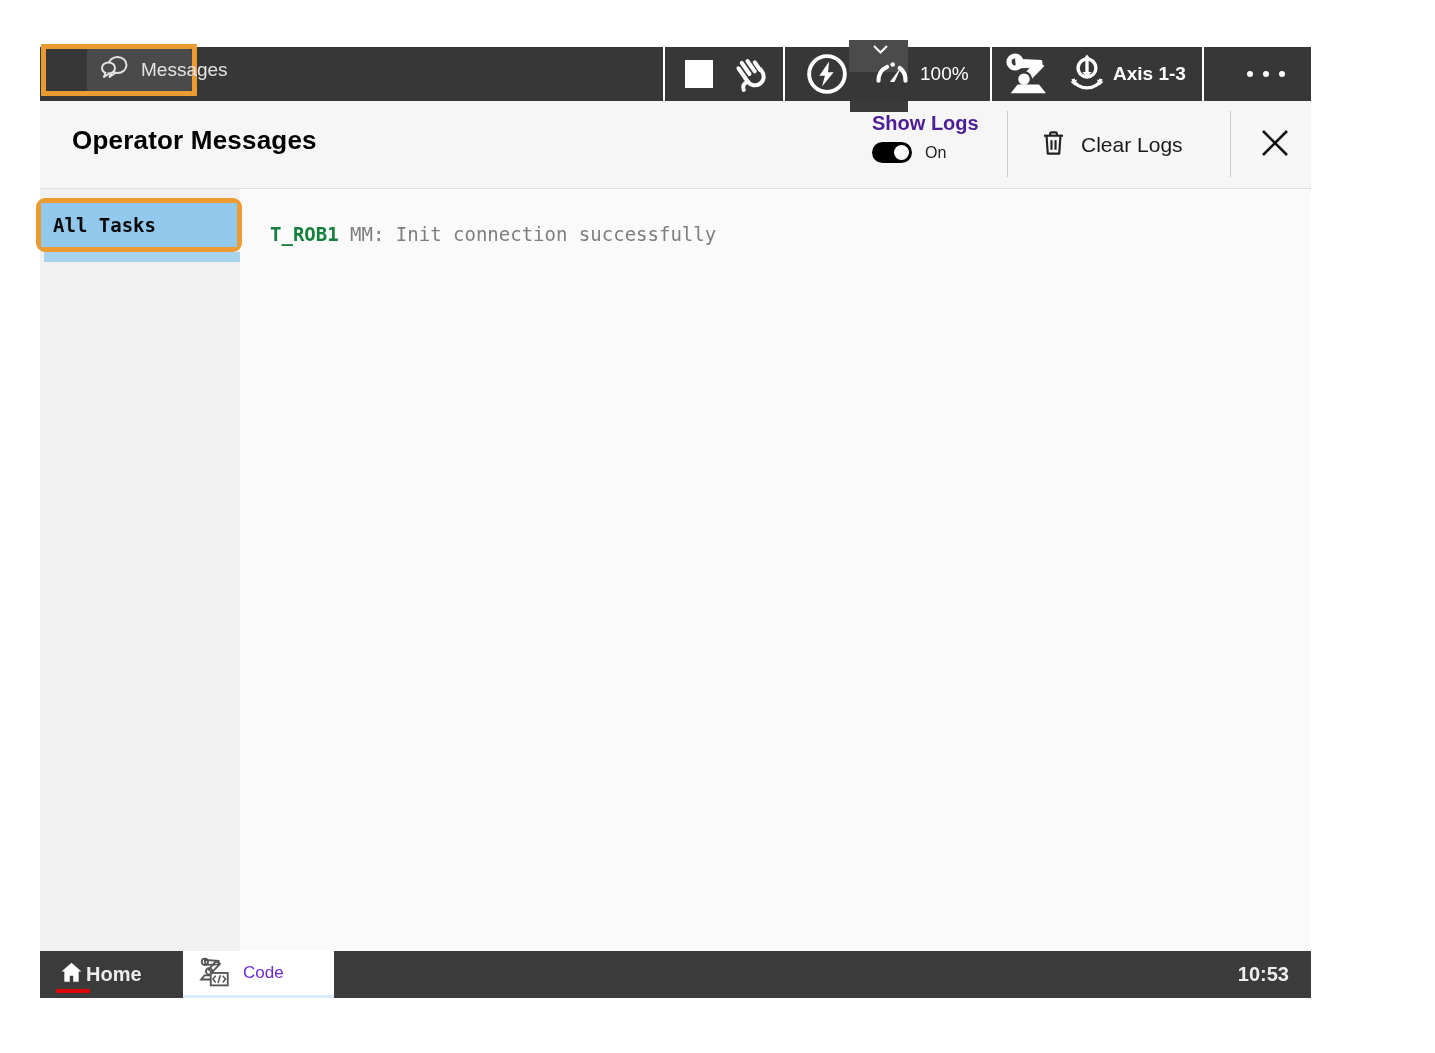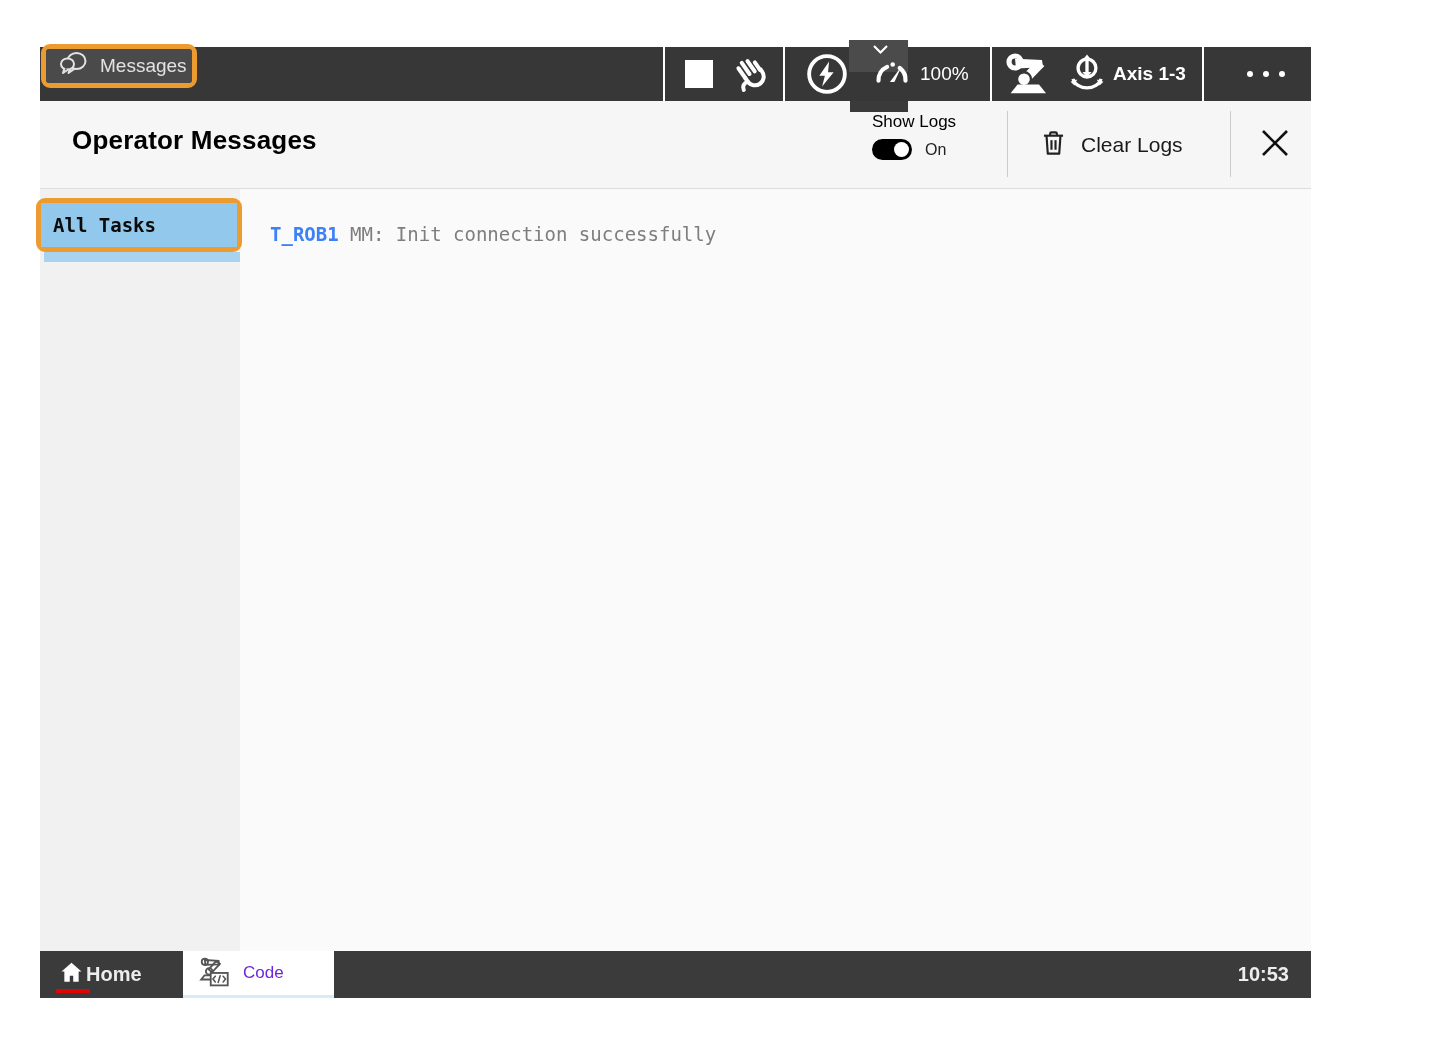--- a/index.html
+++ b/index.html
@@ -4,22 +4,22 @@
 <style>
   * { margin:0; padding:0; box-sizing:border-box; }
   html,body { width:1435px; height:1053px; background:#fff; font-family:"Liberation Sans", sans-serif; }
   .app { position:absolute; left:40px; top:47px; width:1271px; height:951px; }
 
   
   .toolbar { position:absolute; left:0; top:0; width:100%; height:54px; background:#373737; }
   .tb-item { position:absolute; top:0; height:54px; display:flex; align-items:center; }
   .tb-sep { position:absolute; top:0; width:2px; height:54px; background:#fff; }
 
-  .messages-anno { position:absolute; left:1px; top:-3px; width:156px; height:44px;
-                   border:5px solid #EC9B31; border-radius:9px; z-index:6; }
+  .messages-anno { position:absolute; left:1px; top:-3px; width:156px; height:52px;
+                   border:5px solid #EC9B31; border-radius:1px; z-index:6;padding-left:41px; }
   .messages-btn { width:100%; height:100%; background:#4a4a4a; display:flex; align-items:center;
                   gap:10px; padding-left:12px; border-radius:3px; }
   .messages-btn .lbl { color:#e3e3e3; font-size:19px; }
 
   .eventlog-btn { left:168px; gap:11px; }
   .eventlog-btn .lbl { color:#d4d4d4; font-size:19px; }
 
   .stop-sq { position:absolute; left:645px; top:13px; width:28px; height:28px; background:#fff; }
   .hand-ic { position:absolute; left:688px; top:6px; }
   .motors-ic { position:absolute; left:766px; top:6px; }
@@ -33,42 +33,42 @@
 
   .robot-ic { position:absolute; left:963px; top:3px; }
   .axis-ic { position:absolute; left:1025px; top:6px; }
   .axis-txt { position:absolute; left:1073px; top:0; height:54px; line-height:54px; color:#fff; font-size:19px; font-weight:bold; }
   .more-btn { position:absolute; left:1196px; top:0; width:60px; height:54px; display:flex; align-items:center; justify-content:center; }
 
   
   .header { position:absolute; left:0; top:54px; width:100%; height:88px; background:#f6f6f6; border-bottom:1px solid #ddd; }
   .title { position:absolute; left:32px; top:24px; font-size:26px; font-weight:bold; color:#000000; letter-spacing:0.2px; }
   .showlogs { position:absolute; left:832px; top:11px; }
-  .showlogs .cap { font-size:17px; font-weight:normal; color:#000000; }
+  .showlogs .cap { font-size:20px; font-weight:bold; color:#4c1d95; }
   .toggle-row { margin-top:7px; display:flex; align-items:center; gap:13px; }
   .toggle { width:40px; height:21px; background:#000; border-radius:11px; position:relative; }
   .toggle .knob { position:absolute; right:3px; top:3px; width:15px; height:15px; background:#fff; border-radius:50%; }
   .toggle-state { font-size:16px; color:#222; }
   .vdiv { position:absolute; top:10px; width:1px; height:66px; background:#ccc; }
   .clearlogs { position:absolute; left:1000px; top:0; height:88px; display:flex; align-items:center; gap:14px; }
   .clearlogs .lbl { font-size:21px; color:#1a1a1a; }
   .close-btn { position:absolute; left:1198px; top:0; width:73px; height:88px; display:flex; align-items:center; justify-content:center; }
 
   
   .body { position:absolute; left:0; top:142px; width:100%; height:762px; background:#fafafa; }
   .sidebar { position:absolute; left:0; top:0; width:200px; height:100%; background:#f1f1f1; }
   .alltasks-anno { position:absolute; left:-4px; top:9px; width:206px; height:54px;
                    border:5px solid #EC9B31; border-radius:9px; z-index:4; }
   .alltasks-item { width:100%; height:100%; background:#92c8eb; display:flex; align-items:center; }
   .alltasks-item .lbl { font-family:"DejaVu Sans Mono", monospace; font-weight:bold; font-size:19px;
                         color:#0a0a0a; padding-left:12px; }
   .alltasks-strip { position:absolute; left:4px; top:63px; width:196px; height:10px; background:#a7d3ef; }
   .content { position:absolute; left:200px; top:0; width:1071px; height:100%; }
   .msg-row { position:absolute; left:30px; top:34px; font-family:"DejaVu Sans Mono", monospace; font-size:19px; white-space:pre; }
-  .msg-task { color:#3b82f6; font-weight:bold; }
+  .msg-task { color:#15803d; font-weight:bold; }
   .msg-text { color:#7e7e7e; }
 
   
   .taskbar { position:absolute; left:0; top:904px; width:100%; height:47px; background:#3b3b3b; }
   .home-btn { position:absolute; left:0; top:0; height:47px; display:flex; align-items:center; gap:1px; padding-left:18px; }
   .home-btn .lbl { color:#ededed; font-size:20px; font-weight:bold; }
   .home-red { position:absolute; left:16px; bottom:5px; width:34px; height:4px; background:#E00505; }
   .code-tab { position:absolute; left:143px; top:0; width:151px; height:47px; background:#fff;
               border-bottom:3px solid #d7ecf8; display:flex; align-items:center; gap:12px; padding-left:14px; }
   .code-tab .lbl { color:#6d28d9; font-size:17px; }

